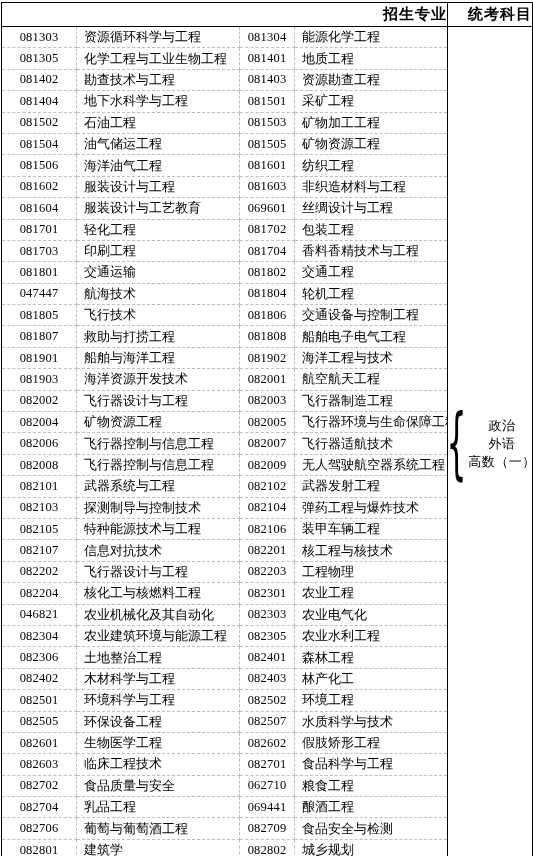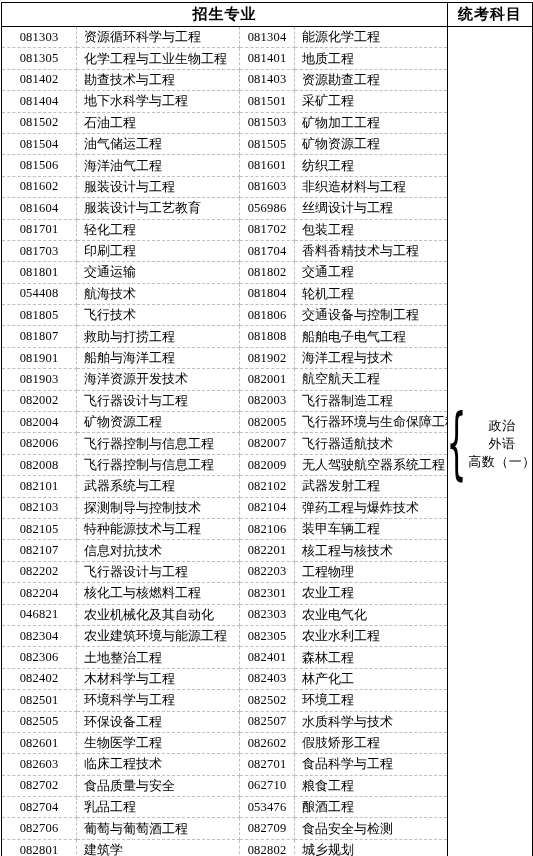--- a/index.html
+++ b/index.html
@@ -35,21 +35,21 @@
   table.major-table th {
     padding: 0;
     margin: 0;
     vertical-align: middle;
   }
 
   
   .hdr-majors,
   .hdr-subjects {
     height: 23px;
-    text-align: center;
+    text-align: right;
     font-size: 15px;
     font-weight: bold;
     letter-spacing: 1px;
     border-bottom: 1px solid #000000;
     font-family: "Liberation Serif", "DejaVu Serif", serif;
   }
   .hdr-majors {
     border-right: 1px solid #000000;
   }
 
@@ -193,21 +193,21 @@
         </tr>
         <tr>
           <td class="row-cell code-cell">081602</td>
           <td class="row-cell name-cell pair-a">服装设计与工程</td>
           <td class="row-cell code-cell">081603</td>
           <td class="row-cell name-cell">非织造材料与工程</td>
         </tr>
         <tr>
           <td class="row-cell code-cell">081604</td>
           <td class="row-cell name-cell pair-a">服装设计与工艺教育</td>
-          <td class="row-cell code-cell">056986</td>
+          <td class="row-cell code-cell">069601</td>
           <td class="row-cell name-cell">丝绸设计与工程</td>
         </tr>
         <tr>
           <td class="row-cell code-cell">081701</td>
           <td class="row-cell name-cell pair-a">轻化工程</td>
           <td class="row-cell code-cell">081702</td>
           <td class="row-cell name-cell">包装工程</td>
         </tr>
         <tr>
           <td class="row-cell code-cell">081703</td>
@@ -215,21 +215,21 @@
           <td class="row-cell code-cell">081704</td>
           <td class="row-cell name-cell">香料香精技术与工程</td>
         </tr>
         <tr>
           <td class="row-cell code-cell">081801</td>
           <td class="row-cell name-cell pair-a">交通运输</td>
           <td class="row-cell code-cell">081802</td>
           <td class="row-cell name-cell">交通工程</td>
         </tr>
         <tr>
-          <td class="row-cell code-cell">054408</td>
+          <td class="row-cell code-cell">047447</td>
           <td class="row-cell name-cell pair-a">航海技术</td>
           <td class="row-cell code-cell">081804</td>
           <td class="row-cell name-cell">轮机工程</td>
         </tr>
         <tr>
           <td class="row-cell code-cell">081805</td>
           <td class="row-cell name-cell pair-a">飞行技术</td>
           <td class="row-cell code-cell">081806</td>
           <td class="row-cell name-cell">交通设备与控制工程</td>
         </tr>
@@ -361,21 +361,21 @@
         </tr>
         <tr>
           <td class="row-cell code-cell">082702</td>
           <td class="row-cell name-cell pair-a">食品质量与安全</td>
           <td class="row-cell code-cell">062710</td>
           <td class="row-cell name-cell">粮食工程</td>
         </tr>
         <tr>
           <td class="row-cell code-cell">082704</td>
           <td class="row-cell name-cell pair-a">乳品工程</td>
-          <td class="row-cell code-cell">053476</td>
+          <td class="row-cell code-cell">069441</td>
           <td class="row-cell name-cell">酿酒工程</td>
         </tr>
         <tr>
           <td class="row-cell code-cell">082706</td>
           <td class="row-cell name-cell pair-a">葡萄与葡萄酒工程</td>
           <td class="row-cell code-cell">082709</td>
           <td class="row-cell name-cell">食品安全与检测</td>
         </tr>
         <tr class="last-row">
           <td class="row-cell code-cell">082801</td>

